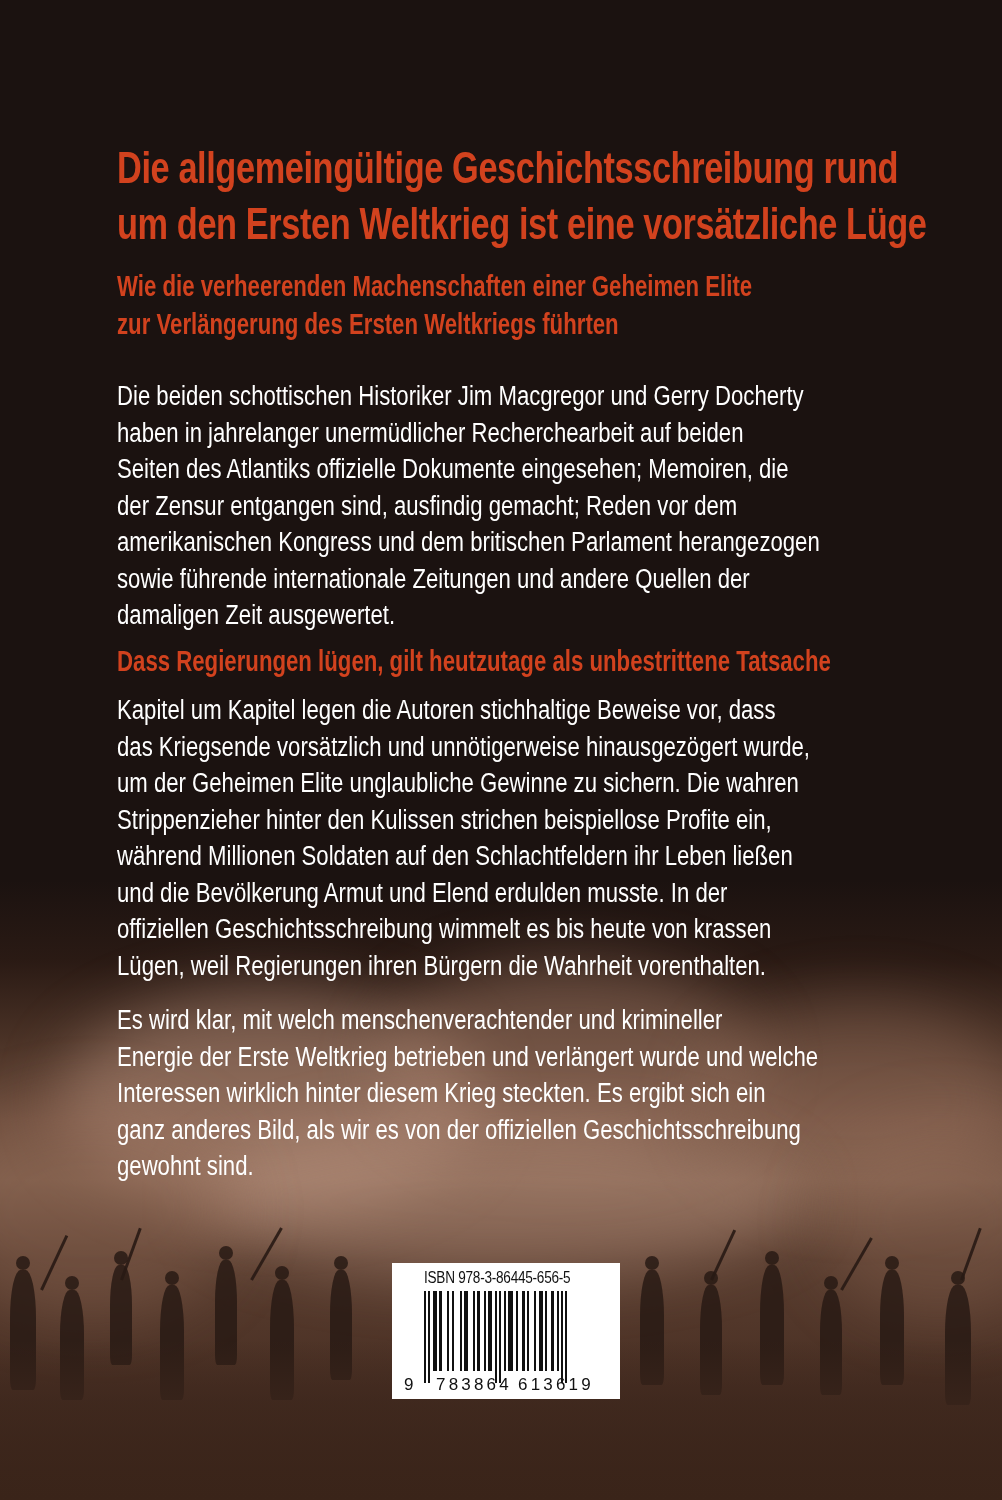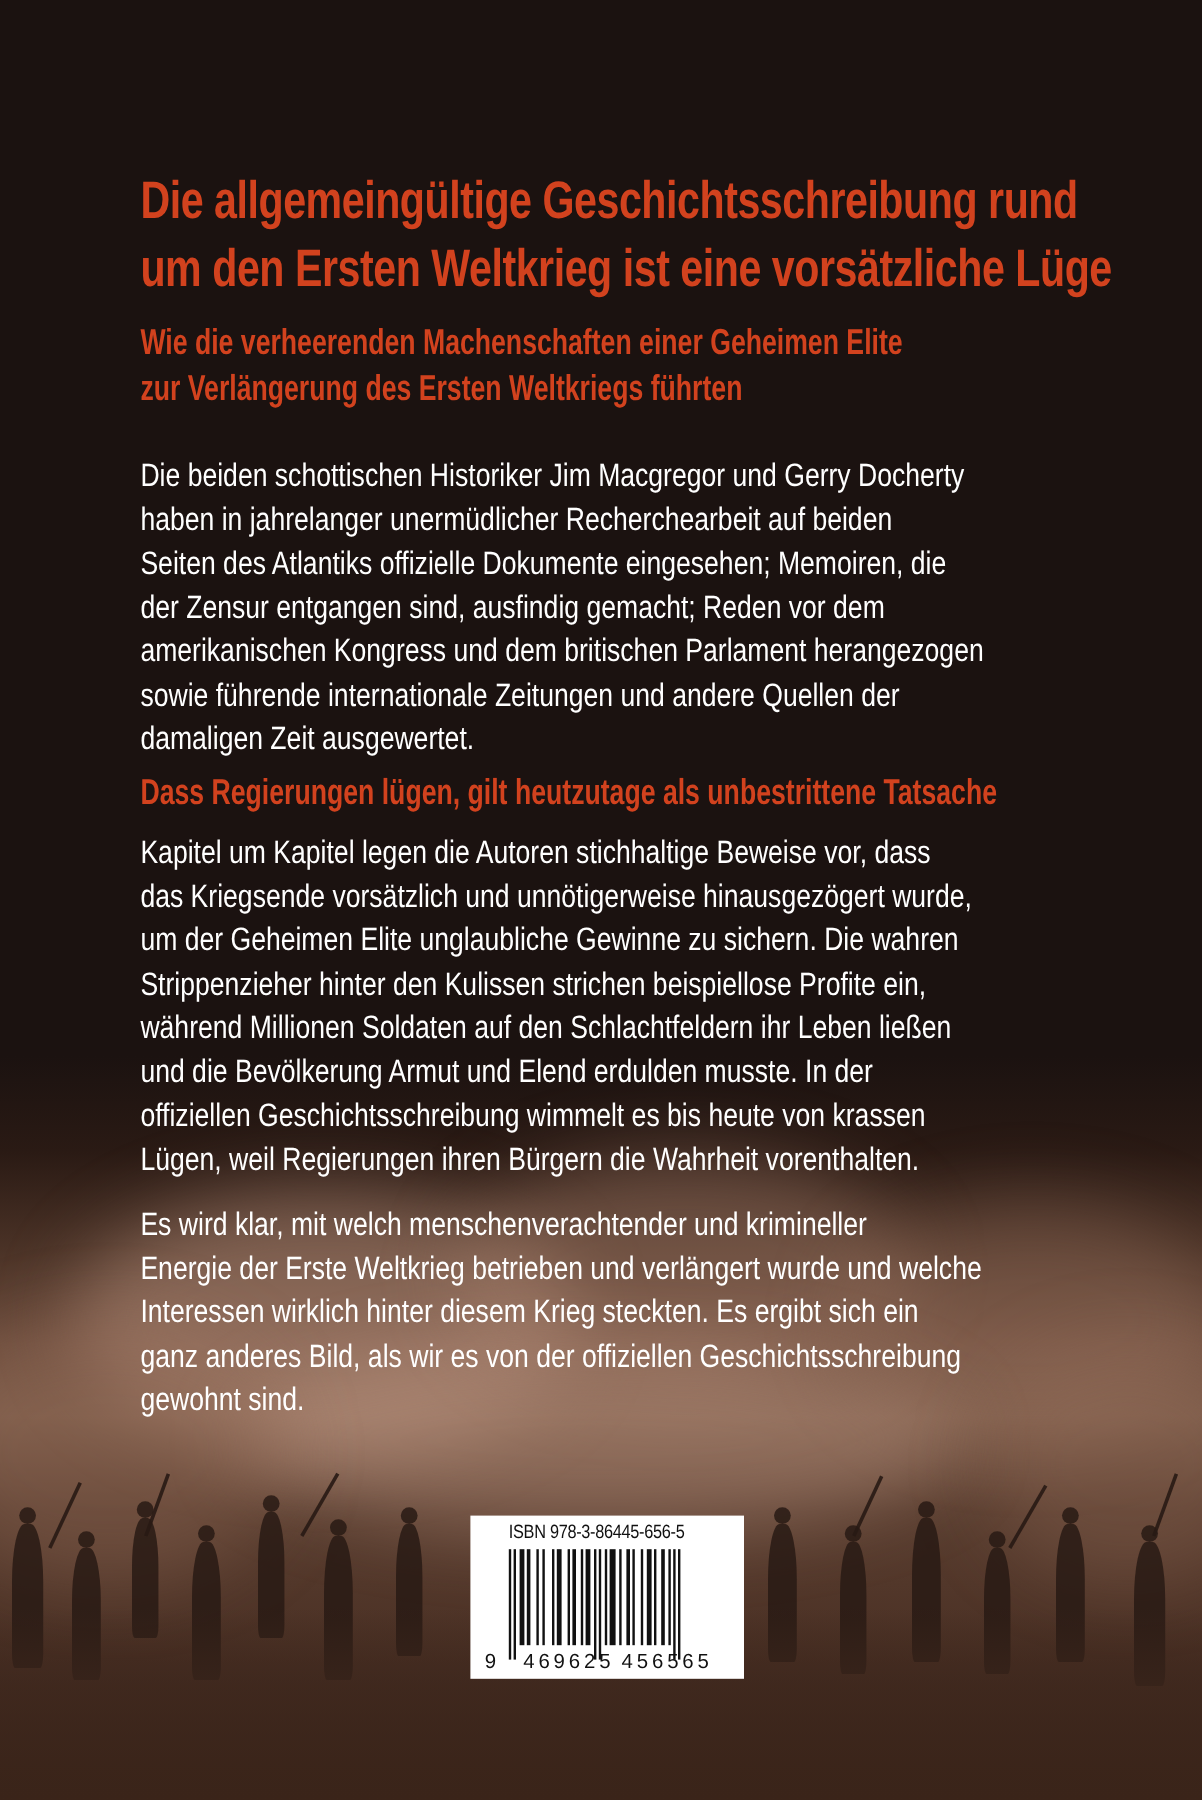--- a/index.html
+++ b/index.html
@@ -209,15 +209,15 @@
       <span style="width:4px"></span>
     <span style="width:3px;background:#111"></span>
       <span style="width:3px"></span>
     <span style="width:2px;background:#111"></span>
       <span style="width:2px"></span>
     <span class="guard" style="width:2px;background:#111"></span>
       <span style="width:2px"></span>
     <span class="guard" style="width:2px;background:#111"></span>
   </div>
   <div class="digit-left">9</div>
-  <div class="digits d1">469625</div>
-  <div class="digits d2">456565</div>
+  <div class="digits d1">783864</div>
+  <div class="digits d2">613619</div>
 </div>
 
 </body></html>

